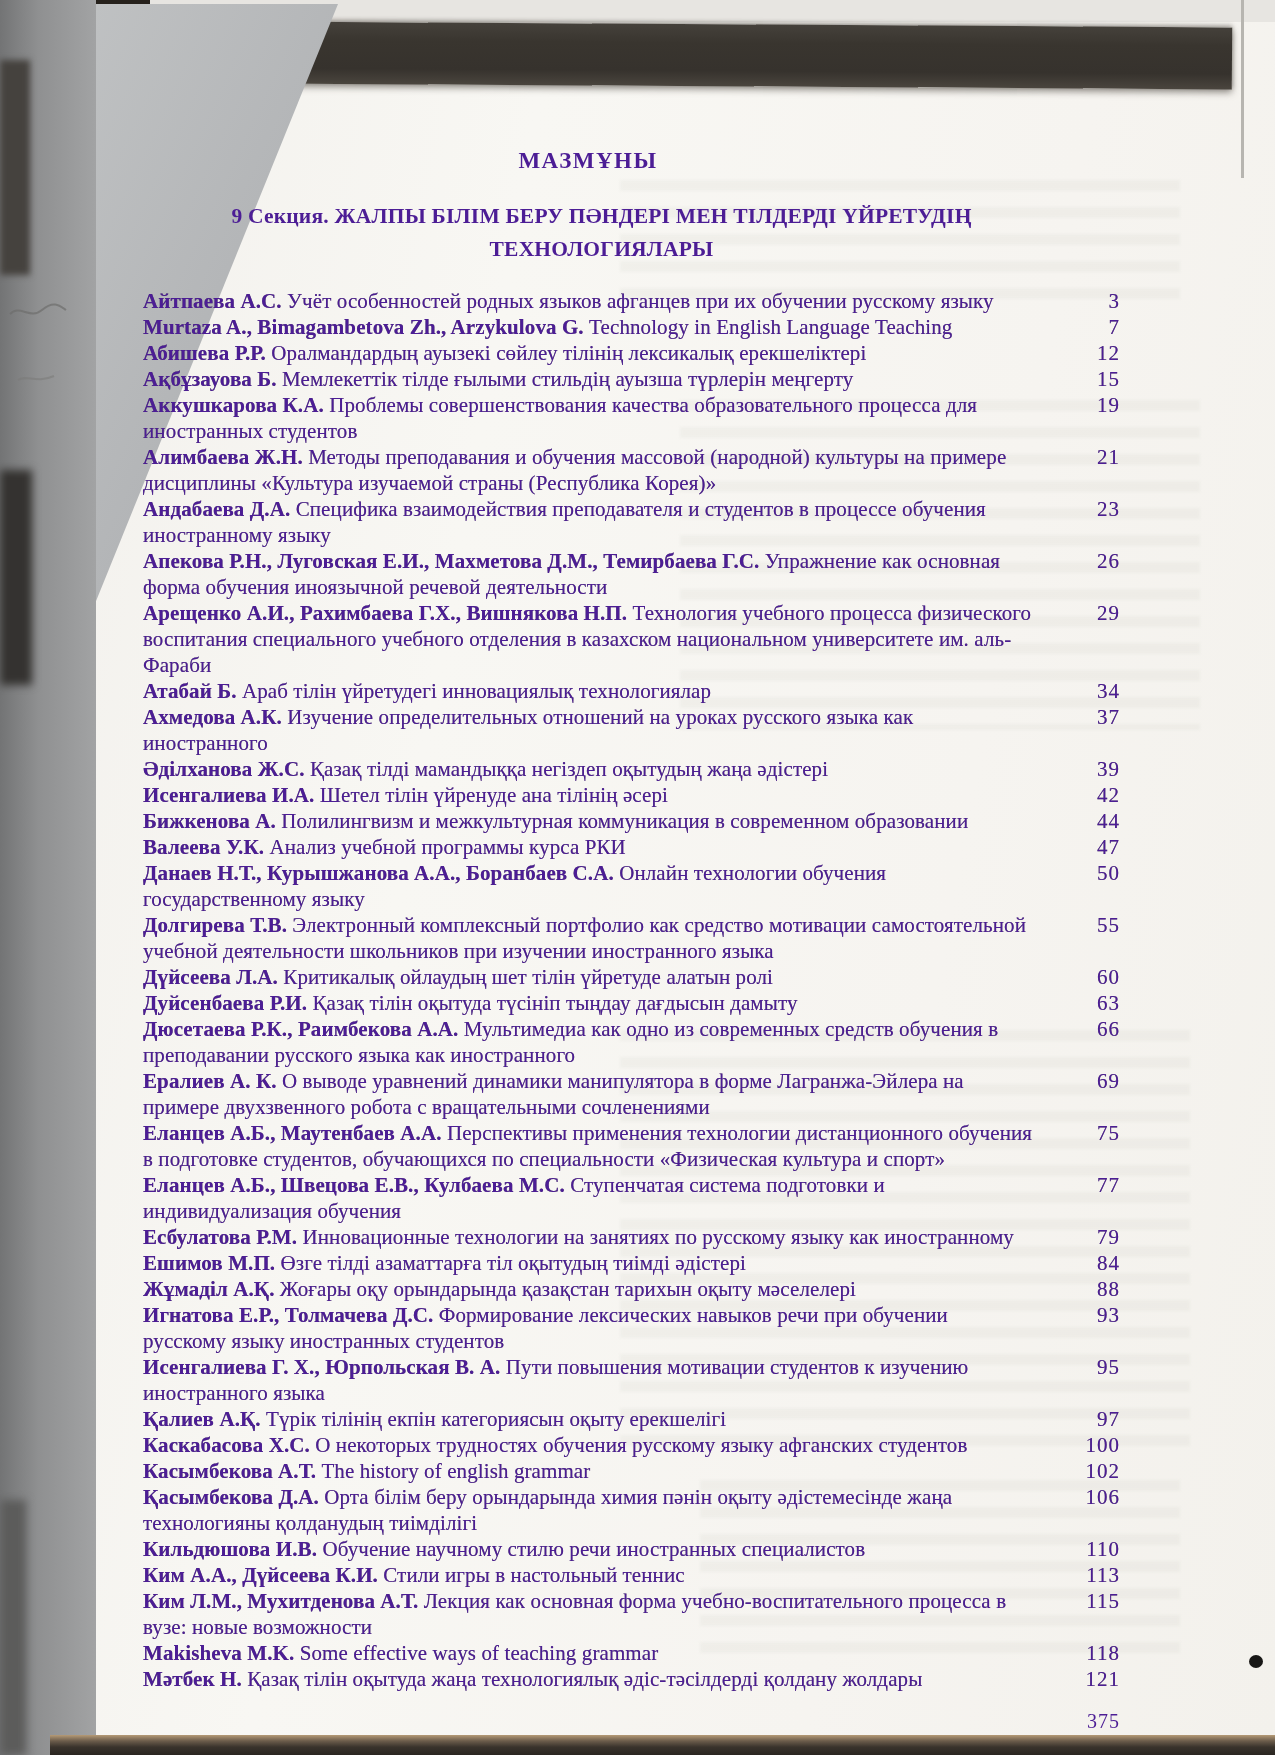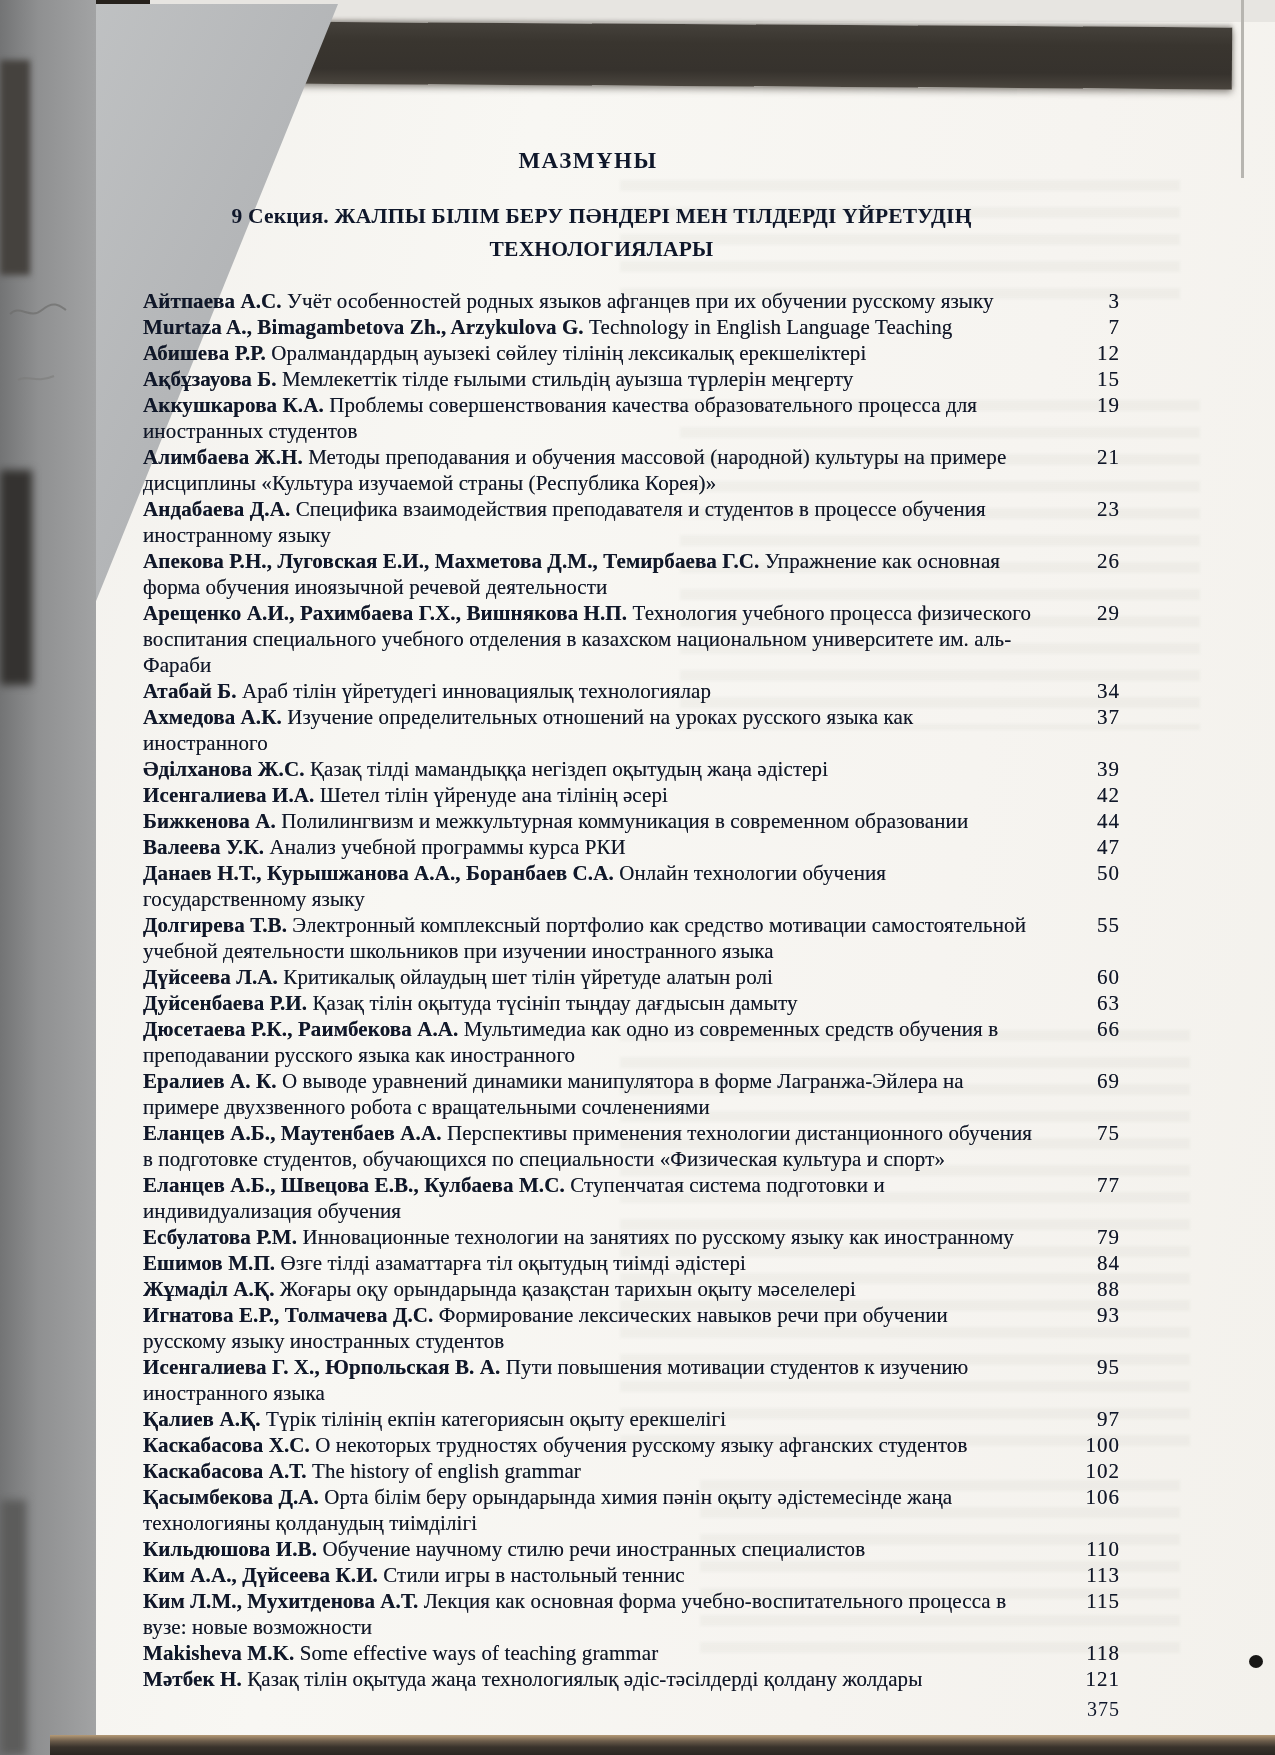--- a/index.html
+++ b/index.html
@@ -44,42 +44,42 @@
     background:linear-gradient(to bottom,#b59a76 0%,#6b5c4b 30%,#39332c 60%,#2a2621 100%);
   }
   .ink-dot{position:absolute;left:1249px;top:1655px;width:14px;height:13px;border-radius:50%;background:#181716;}
   .bleed{position:absolute;filter:blur(1.6px);opacity:.55;pointer-events:none;}
   .bleed-lines{
     background:repeating-linear-gradient(to bottom,
       rgba(116,126,104,.10) 0 11px,rgba(0,0,0,0) 11px 27px);
   }
   .pencil{position:absolute;pointer-events:none;}
   
-  .content{position:absolute;left:143px;top:148px;width:977px;color:#0f172a;}
+  .content{position:absolute;left:143px;top:148px;width:977px;color:#4c1d95;}
   .doc-title{
     margin:0 0 26px;padding-right:87px;text-align:center;
     font-size:23px;font-weight:bold;letter-spacing:1.5px;
   }
   .section-heading{
     margin:0 auto 22px;width:790px;padding-right:60px;text-align:center;
     font-size:21.5px;font-weight:bold;line-height:33px;letter-spacing:.2px;
   }
   .toc-list{width:100%;}
   .entry{
     position:relative;padding-right:87px;
     font-size:21px;line-height:26px;letter-spacing:.1px;
     text-shadow:0 0 .5px rgba(32,29,26,.55);
   }
   .entry .authors{font-weight:bold;}
   .entry .pagenum{
     position:absolute;top:0;right:0;width:87px;text-align:right;
     font-weight:normal;letter-spacing:1px;
   }
   .footer-num{
-    margin-top:6px;text-align:right;padding-right:0;
+    margin-top:18px;text-align:right;padding-right:0;
     font-size:20px;letter-spacing:1px;
   }
 </style>
 </head>
 <body>
 
 <div class="paper"></div>
 
 <div class="bleed bleed-lines" style="left:620px;top:180px;width:560px;height:130px;"></div>
 <div class="bleed bleed-lines" style="left:680px;top:400px;width:520px;height:330px;"></div>
@@ -133,21 +133,21 @@
       <div class="entry"><span class="authors">Ералиев А. К. </span><span>О выводе уравнений динамики манипулятора в форме Лагранжа-Эйлера на примере двухзвенного робота с вращательными сочленениями</span><span class="pagenum">69</span></div>
       <div class="entry"><span class="authors">Еланцев А.Б., Маутенбаев А.А. </span><span>Перспективы применения технологии дистанционного обучения в подготовке студентов, обучающихся по специальности «Физическая культура и спорт»</span><span class="pagenum">75</span></div>
       <div class="entry"><span class="authors">Еланцев А.Б., Швецова Е.В., Кулбаева М.С. </span><span>Ступенчатая система подготовки и индивидуализация обучения</span><span class="pagenum">77</span></div>
       <div class="entry"><span class="authors">Есбулатова Р.М. </span><span>Инновационные технологии на занятиях по русскому языку как иностранному</span><span class="pagenum">79</span></div>
       <div class="entry"><span class="authors">Ешимов М.П. </span><span>Өзге тілді азаматтарға тіл оқытудың тиімді әдістері</span><span class="pagenum">84</span></div>
       <div class="entry"><span class="authors">Жұмаділ А.Қ. </span><span>Жоғары оқу орындарында қазақстан тарихын оқыту мәселелері</span><span class="pagenum">88</span></div>
       <div class="entry"><span class="authors">Игнатова Е.Р., Толмачева Д.С. </span><span>Формирование лексических навыков речи при обучении русскому языку иностранных студентов</span><span class="pagenum">93</span></div>
       <div class="entry"><span class="authors">Исенгалиева Г. Х., Юрпольская В. А. </span><span>Пути повышения мотивации студентов к изучению иностранного языка</span><span class="pagenum">95</span></div>
       <div class="entry"><span class="authors">Қалиев А.Қ. </span><span>Түрік тілінің екпін категориясын оқыту ерекшелігі</span><span class="pagenum">97</span></div>
       <div class="entry"><span class="authors">Каскабасова Х.С. </span><span>О некоторых трудностях обучения русскому языку афганских студентов</span><span class="pagenum">100</span></div>
-      <div class="entry"><span class="authors">Каскабасова А.Т. </span><span>The history of english grammar</span><span class="pagenum">102</span></div>
+      <div class="entry"><span class="authors">Касымбекова А.Т. </span><span>The history of english grammar</span><span class="pagenum">102</span></div>
       <div class="entry"><span class="authors">Қасымбекова Д.А. </span><span>Орта білім беру орындарында химия пәнін оқыту әдістемесінде жаңа технологияны қолданудың тиімділігі</span><span class="pagenum">106</span></div>
       <div class="entry"><span class="authors">Кильдюшова И.В. </span><span>Обучение научному стилю речи иностранных специалистов</span><span class="pagenum">110</span></div>
       <div class="entry"><span class="authors">Ким А.А., Дүйсеева К.И. </span><span>Стили игры в настольный теннис</span><span class="pagenum">113</span></div>
       <div class="entry"><span class="authors">Ким Л.М., Мухитденова А.Т. </span><span>Лекция как основная форма учебно-воспитательного процесса в вузе: новые возможности</span><span class="pagenum">115</span></div>
       <div class="entry"><span class="authors">Makisheva M.K. </span><span>Some effective ways of teaching grammar</span><span class="pagenum">118</span></div>
       <div class="entry"><span class="authors">Мәтбек Н. </span><span>Қазақ тілін оқытуда жаңа технологиялық әдіс-тәсілдерді қолдану жолдары</span><span class="pagenum">121</span></div>
     </div>
   <div class="footer-num">375</div>
 </div>
 

